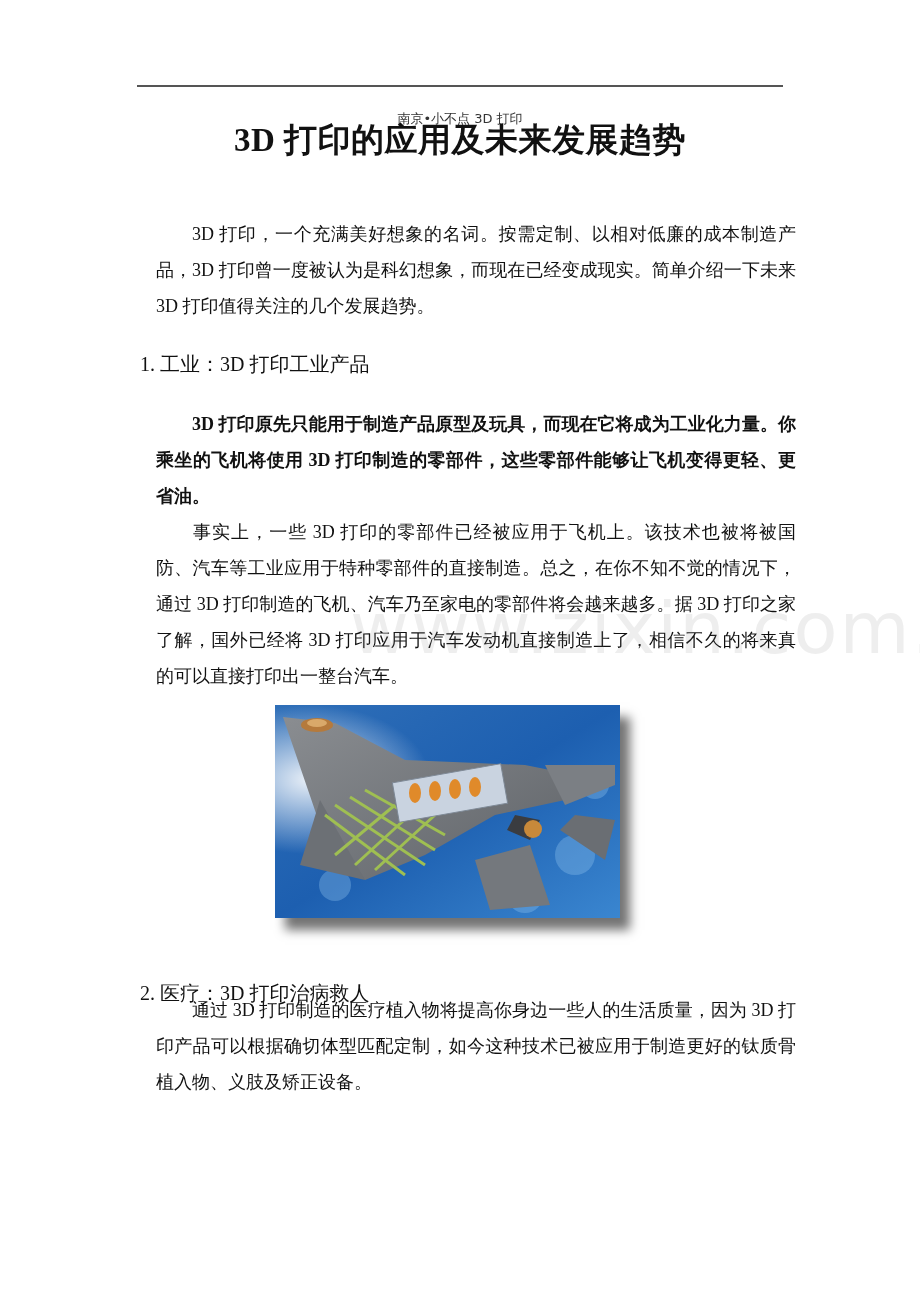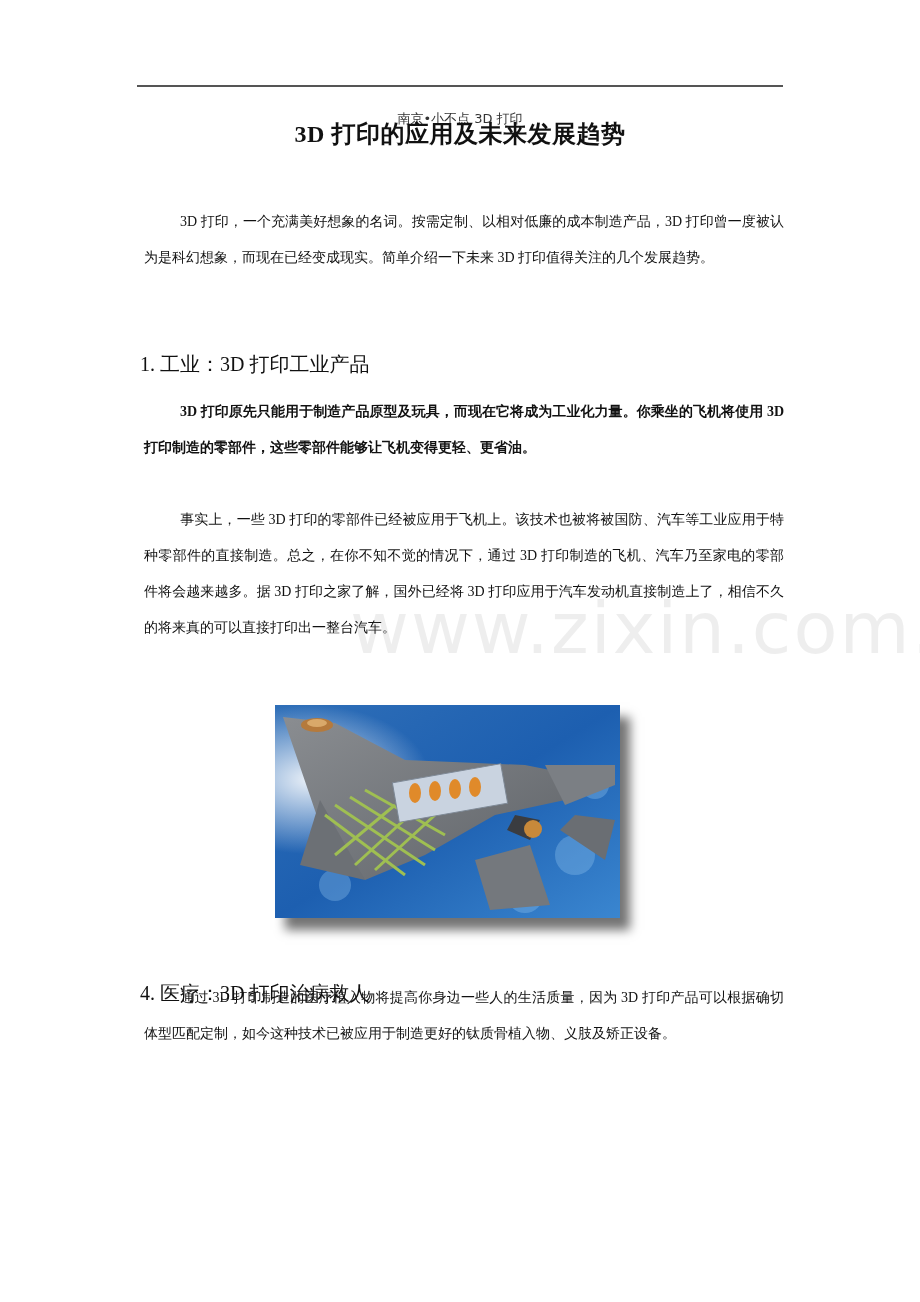--- a/index.html
+++ b/index.html
@@ -11,25 +11,25 @@
     position: absolute; left: 137px; top: 66px; width: 646px;
     text-align: center; font-family: "DejaVu Sans", sans-serif;
     font-size: 13px; color: #333; margin-top: 44px;
   }
   .header-rule {
     position: absolute; left: 137px; top: 85px; width: 646px; height: 0;
     border-top: 2px solid #555;
   }
   .title {
     position: absolute; left: 137px; top: 118px; width: 646px;
-    text-align: center; font-size: 24px; font-weight: bold; letter-spacing: 0.5px;
+    text-align: center; font-size: 33px; font-weight: bold; letter-spacing: 0.5px;
   }
   .para {
     position: absolute; left: 140px; width: 640px;
-    font-size: 14px; line-height: 36px; margin: 4px; text-align: justify;
+    font-size: 18px; line-height: 36px; margin: 16px; text-align: justify;
   }
   .para .indent { display: inline-block; width: 36px; }
   .heading {
     position: absolute; left: 140px; font-size: 20px; line-height: 30px; margin: 0;
   }
   .watermark {
     position: absolute; left: 350px; top: 586px; font-family: "DejaVu Sans", sans-serif;
     font-size: 72px; color: rgba(120,120,120,0.13); letter-spacing: 2px;
     pointer-events: none; white-space: nowrap;
   }
@@ -113,15 +113,15 @@
       <ellipse cx="160" cy="86" rx="6" ry="10"></ellipse>
       <ellipse cx="180" cy="84" rx="6" ry="10"></ellipse>
       <ellipse cx="200" cy="82" rx="6" ry="10"></ellipse>
     </g>
 
     <polygon points="240,110 265,115 255,135 232,125" fill="#3a3c40"></polygon>
     <circle cx="258" cy="124" r="9" fill="#c8893a"></circle>
   </svg>
 </div>
 
-<h2 class="heading" style="top:978px; font-weight:normal;">4. 医疗：3D 打印治病救人</h2>
+<h2 class="heading" style="top:978px; font-weight:normal;">2. 医疗：3D 打印治病救人</h2>
 
 <p class="para" style="top:976px;"><span class="indent"></span><span>通过 3D 打印制造的医疗植入物将提高你身边一些人的生活质量，因为 3D 打印产品可以根据确切体型匹配定制，如今这种技术已被应用于制造更好的钛质骨植入物、义肢及矫正设备。</span></p>
 
 </body></html>

